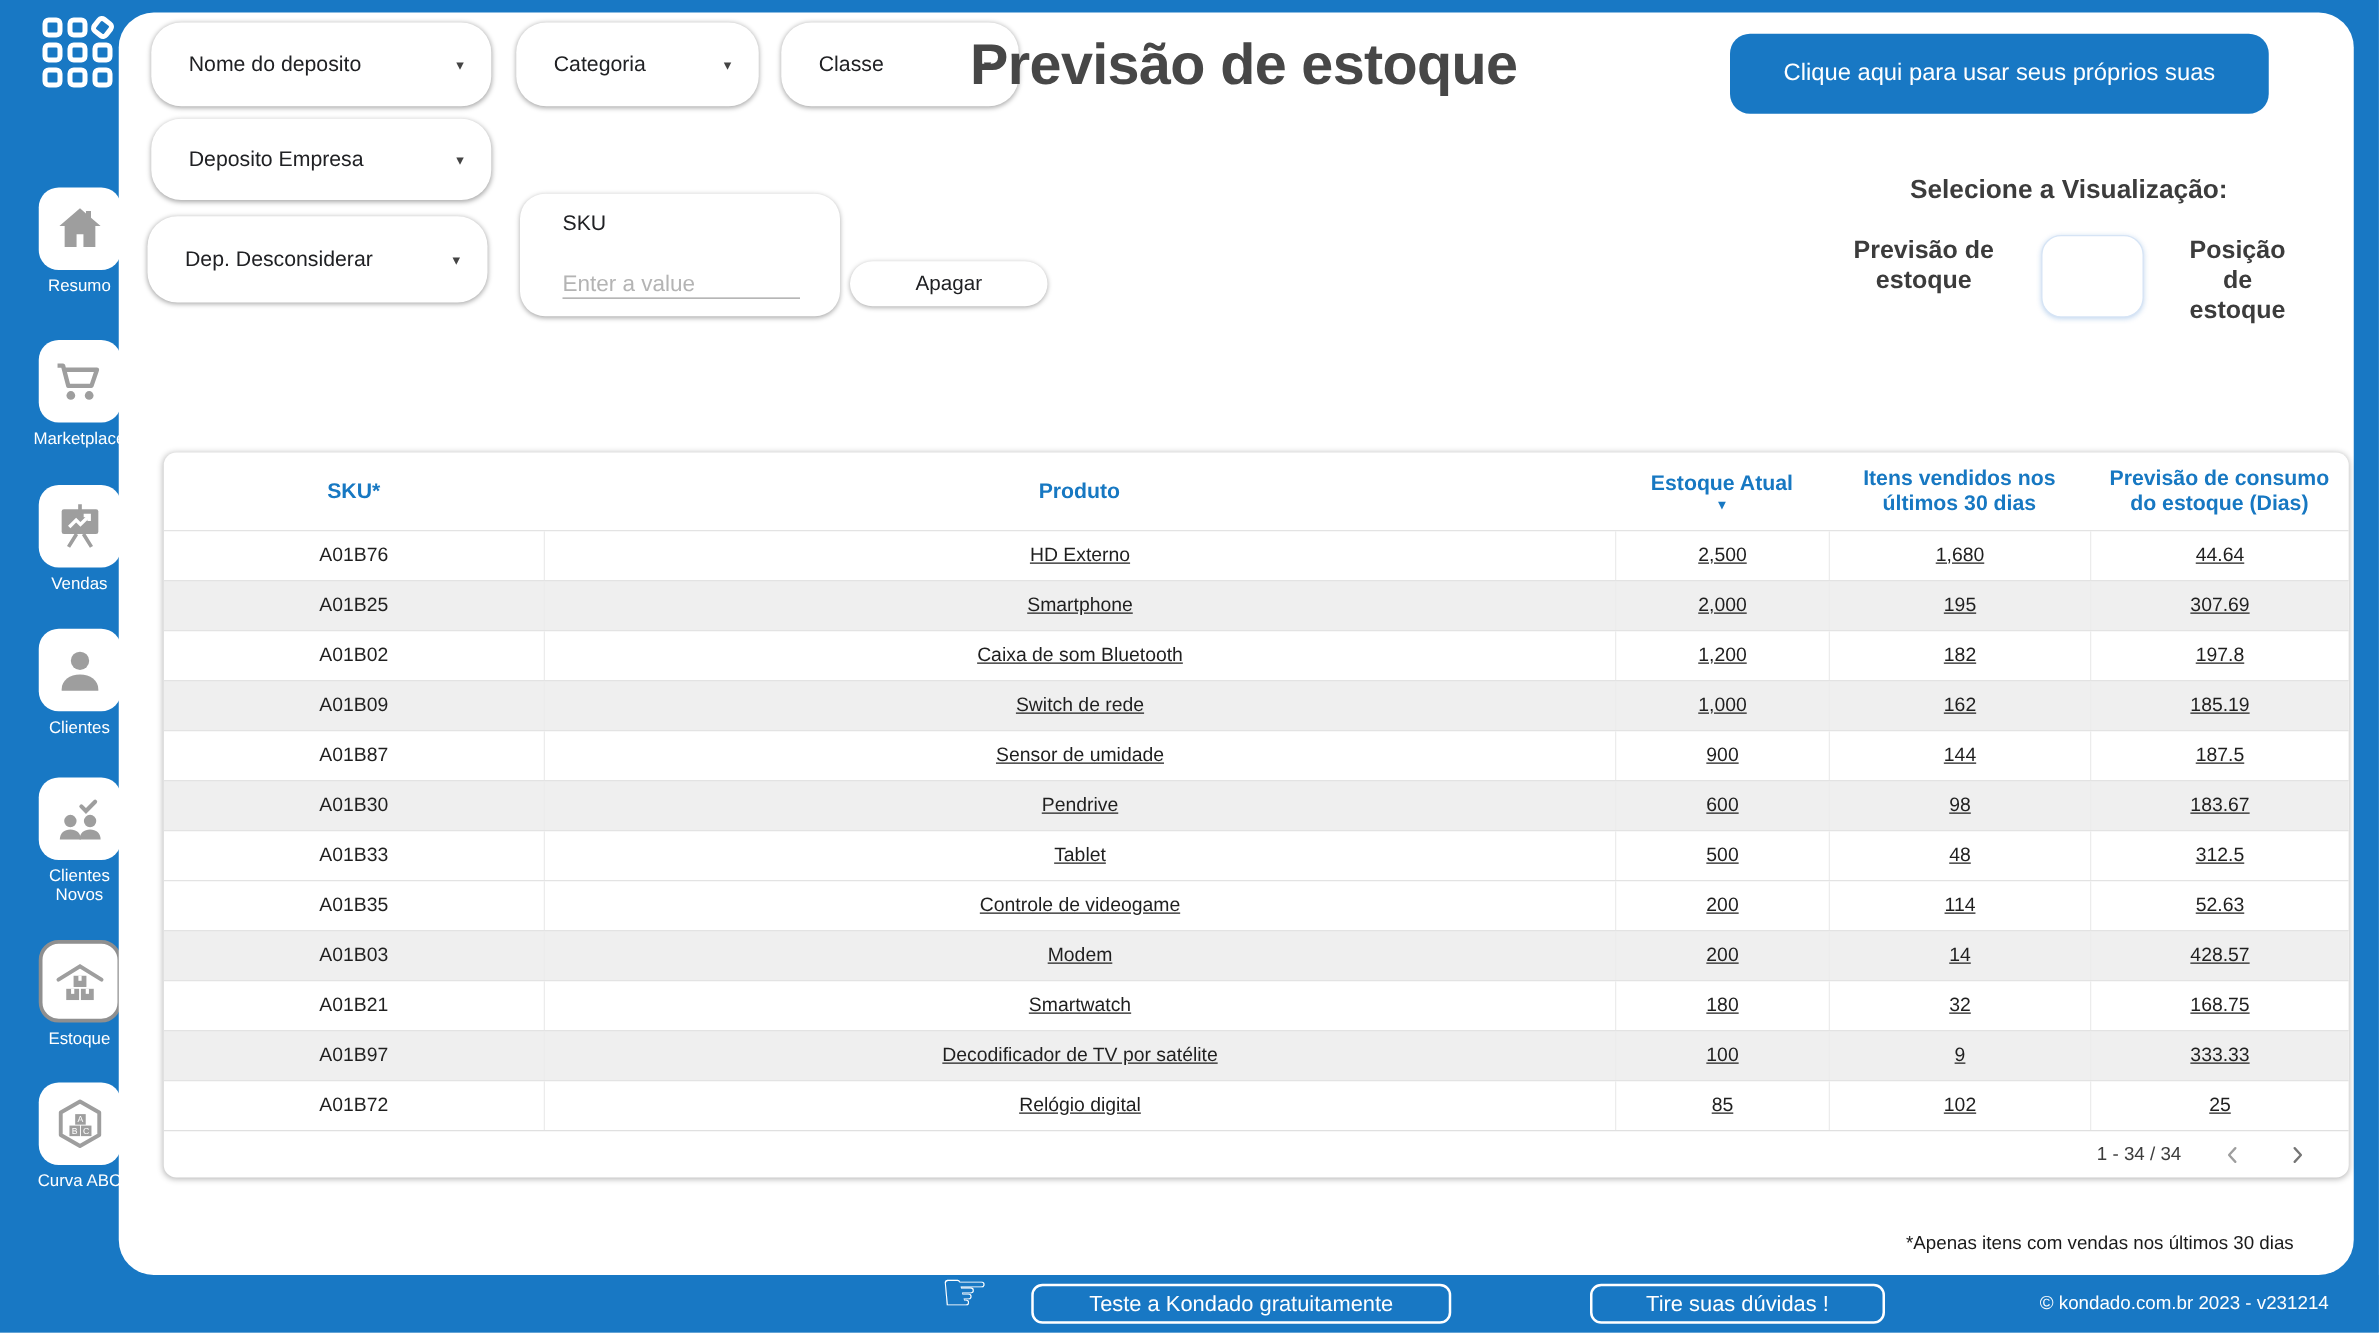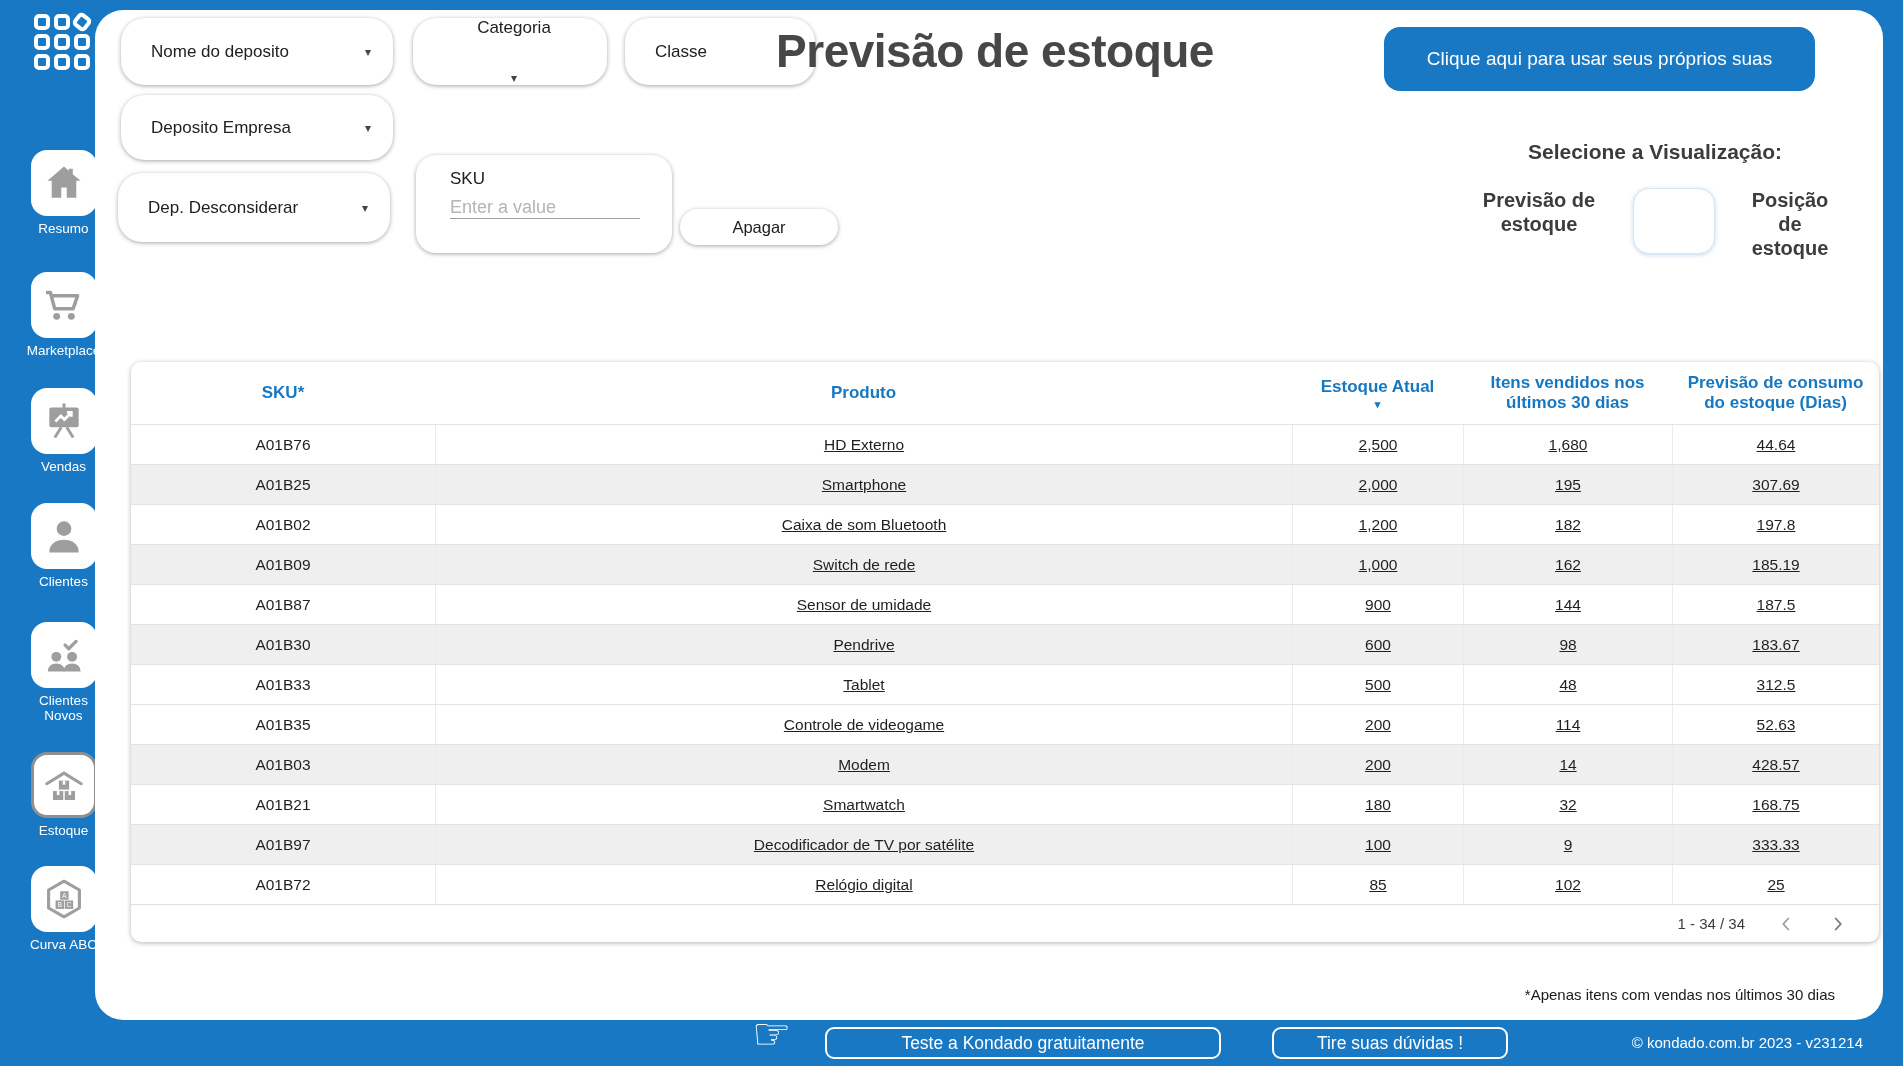--- a/index.html
+++ b/index.html
@@ -22,21 +22,21 @@
   .card { position: absolute; left: 95px; top: 10px; width: 1788px; height: 1010px; background: #fff; border-radius: 28px; }
 
   .pill { position: absolute; background: #fff; border-radius: 24px; box-shadow: 0 1px 4px rgba(0,0,0,.35);
           display: flex; align-items: center; justify-content: space-between; padding: 0 22px 0 30px;
           font-size: 17px; color: #202124; cursor: pointer; }
   .caret { font-size: 12px; color: #444; }
 
   .sku-card { position: absolute; left: 321px; top: 145px; width: 256px; height: 98px; background: #fff;
               border-radius: 20px; box-shadow: 0 1px 4px rgba(0,0,0,.35); padding: 14px 0 0 34px; }
   .sku-label { font-size: 17px; color: #202124; }
-  .sku-input { margin-top: 8px; width: 190px; border: none; border-bottom: 1.5px solid #9e9e9e; outline: none;
+  .sku-input { margin-top: 28px; width: 190px; border: none; border-bottom: 1.5px solid #9e9e9e; outline: none;
                font-size: 18px; color: #333; font-family: "Liberation Sans", sans-serif; }
   .sku-input::placeholder { color: #b4b4b4; }
 
   .apagar-btn { position: absolute; left: 585px; top: 199px; width: 158px; height: 36px; background: #fff;
                 border: none; border-radius: 18px; box-shadow: 0 1px 4px rgba(0,0,0,.35); font-size: 16.5px;
                 color: #202124; cursor: pointer; font-family: "Liberation Sans", sans-serif; }
 
   .page-title { position: absolute; left: 600px; top: 14px; width: 600px; text-align: center;
                 font-size: 46px; font-weight: bold; color: #474747; letter-spacing: -0.5px; }
 
@@ -73,21 +73,21 @@
   .pag-btn { background: none; border: none; cursor: pointer; display: flex; align-items: center; padding: 0; }
 
   .footnote { position: absolute; right: 48px; top: 976px; font-size: 15px; color: #1a1a1a; }
 
   
   .footer { position: absolute; left: 0; top: 1020px; width: 1903px; height: 46px; background: #1878c4; }
   .hand-icon { position: absolute; left: 752px; top: -12px; color: #fff; font-size: 44px; }
   .footer-btn { position: absolute; top: 7px; height: 32px; background: transparent; border: 2px solid #fff;
                 border-radius: 9px; color: #fff; font-size: 17.5px; cursor: pointer; padding: 0 24px;
                 font-family: "Liberation Sans", sans-serif; }
-  .footer-btn.teste { left: 825px; width: 396px; }
+  .footer-btn.teste { left: 825px; width: 336px; }
   .footer-btn.duvidas { left: 1272px; width: 236px; }
   .copyright { position: absolute; right: 40px; top: 0; line-height: 46px; color: #fff; font-size: 15px; }
 </style>
 </head>
 <body>
 
 <div class="page">
 
   <div class="sidebar">
     <div class="logo">
@@ -183,21 +183,21 @@
         </div>
       </div>
   </div>
 
   <div class="card">
 
     <div class="pill" style="left:26px; top:8px; width:272px; height:67px;">
       <span>Nome do deposito</span>
       <span class="caret">▾</span>
     </div>
-    <div class="pill" style="left:318px; top:8px; width:194px; height:67px;flex-direction:column;">
+    <div class="pill" style="left:318px; top:8px; width:194px; height:67px;">
       <span>Categoria</span>
       <span class="caret">▾</span>
     </div>
     <div class="pill" style="left:530px; top:8px; width:190px; height:67px;">
       <span>Classe</span>
       <span class="caret">▾</span>
     </div>
     <div class="pill" style="left:26px; top:85px; width:272px; height:65px;">
       <span>Deposito Empresa</span>
       <span class="caret">▾</span>

